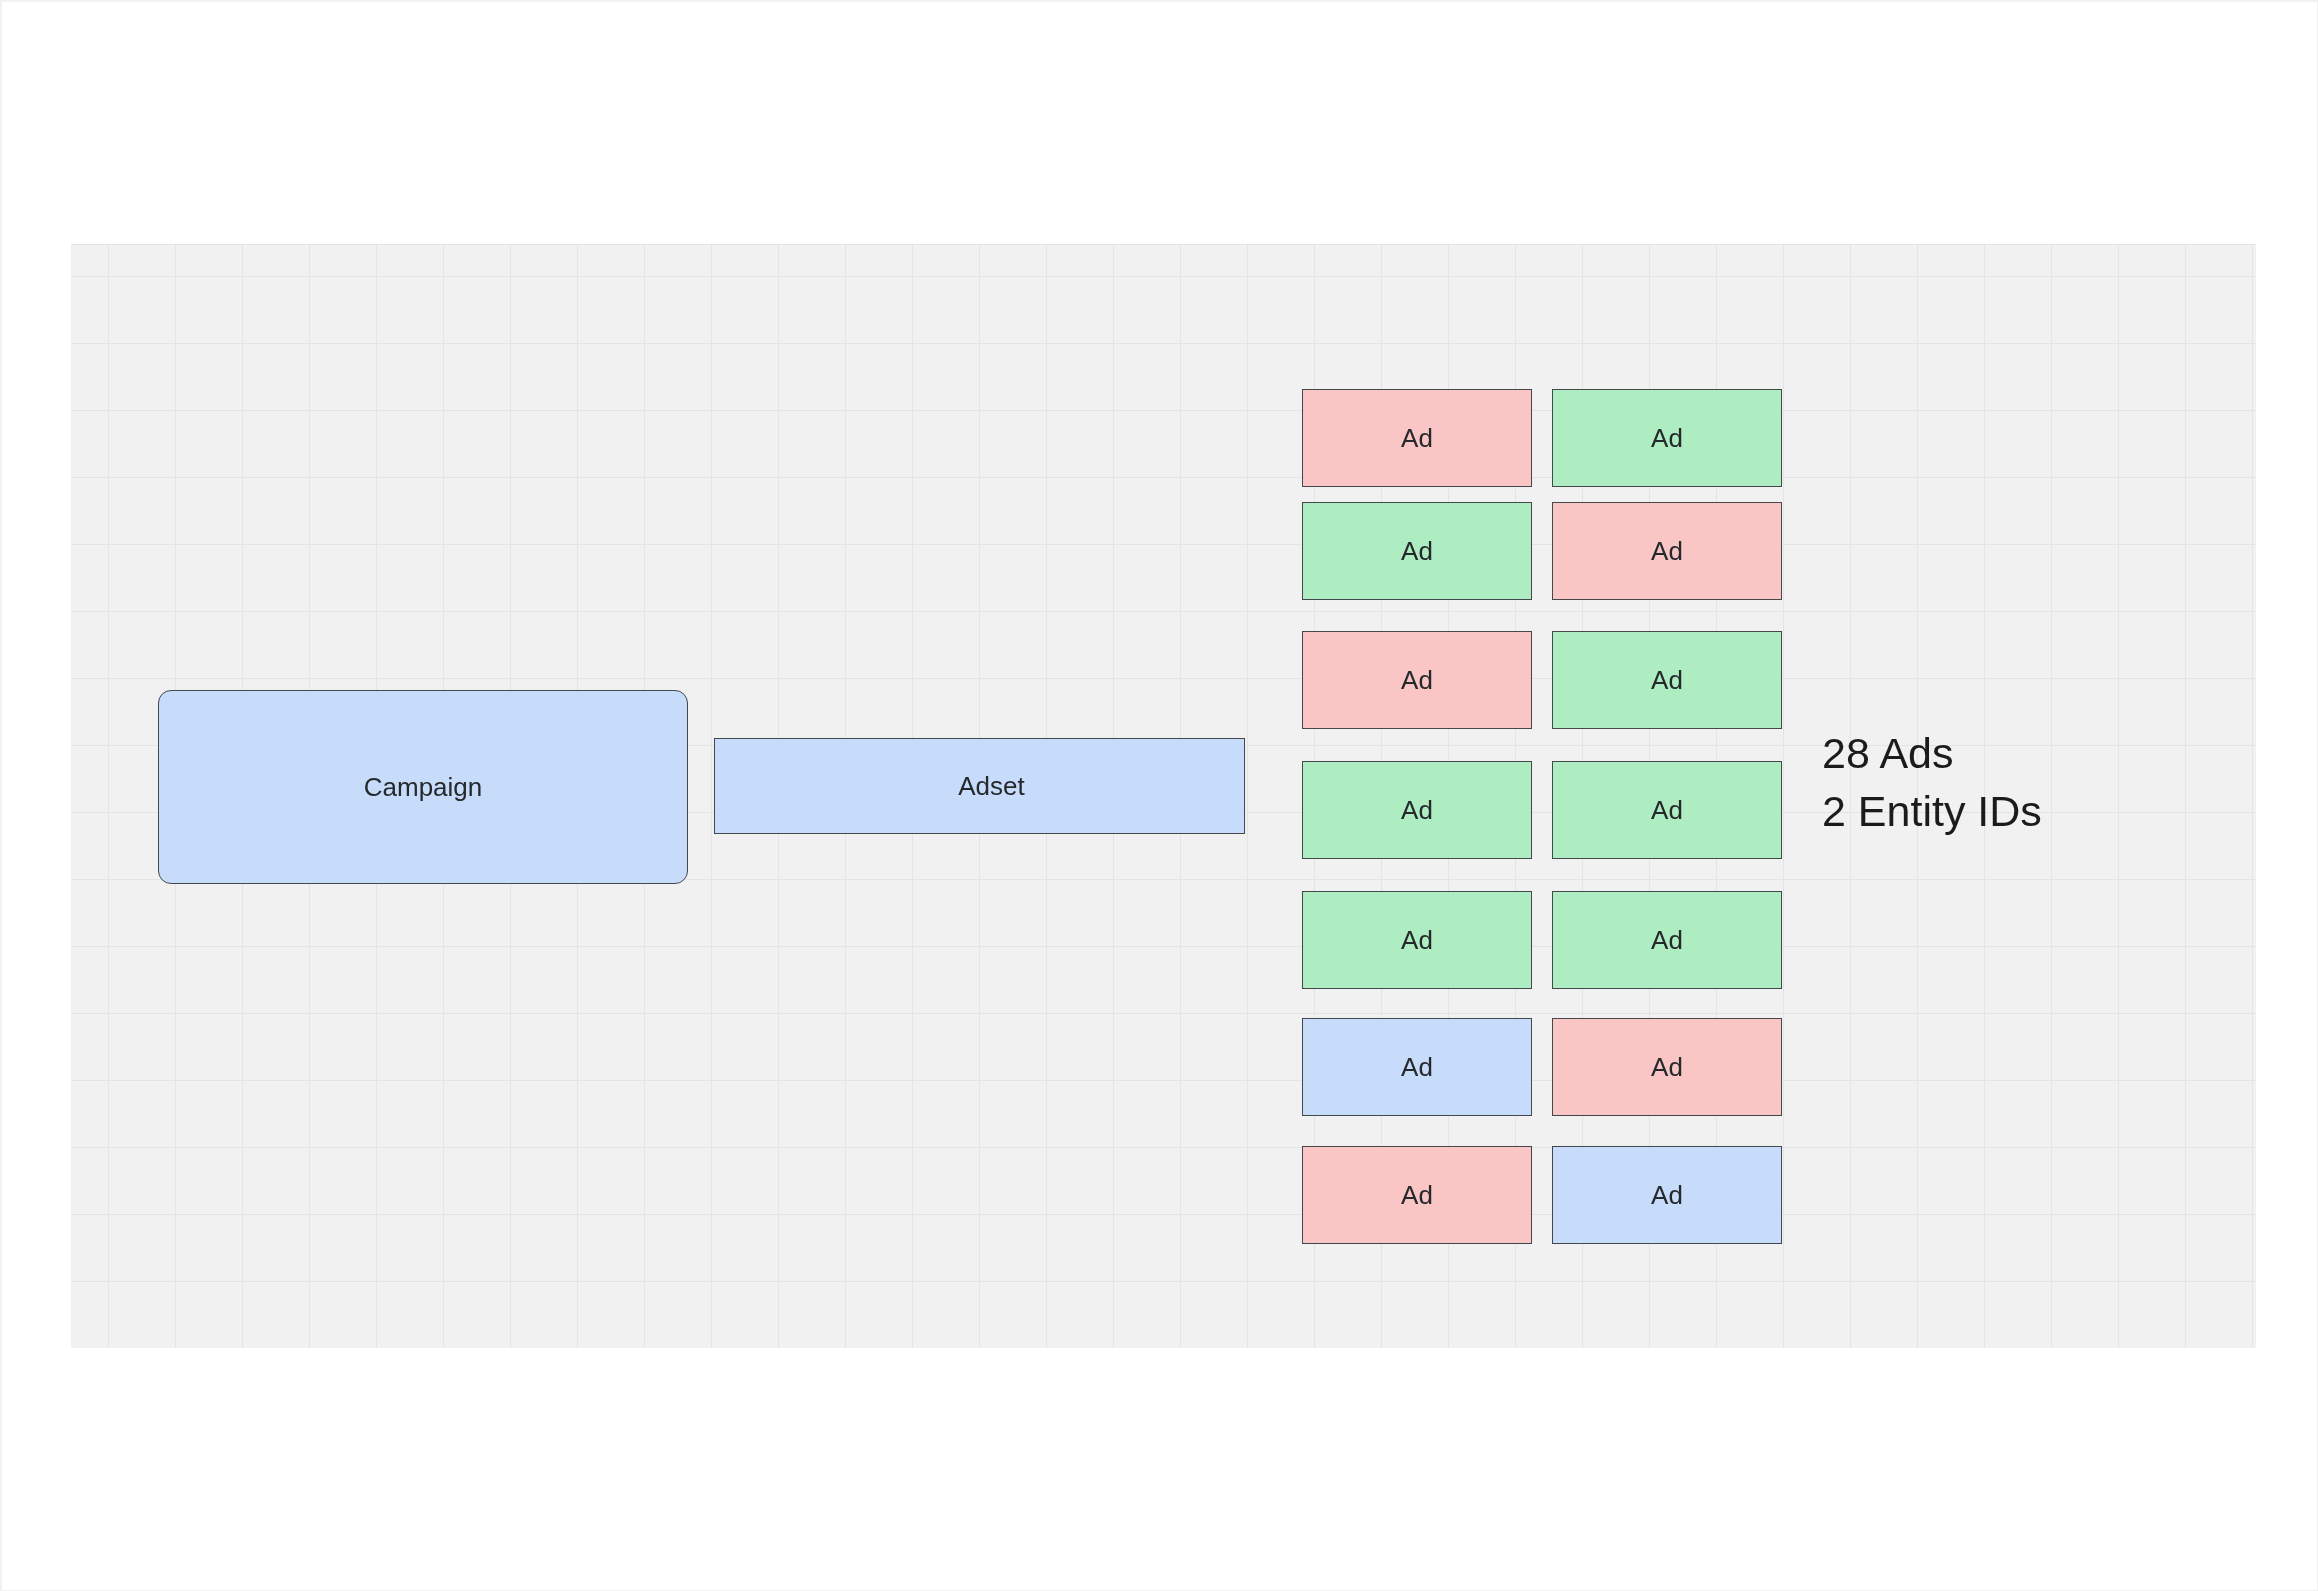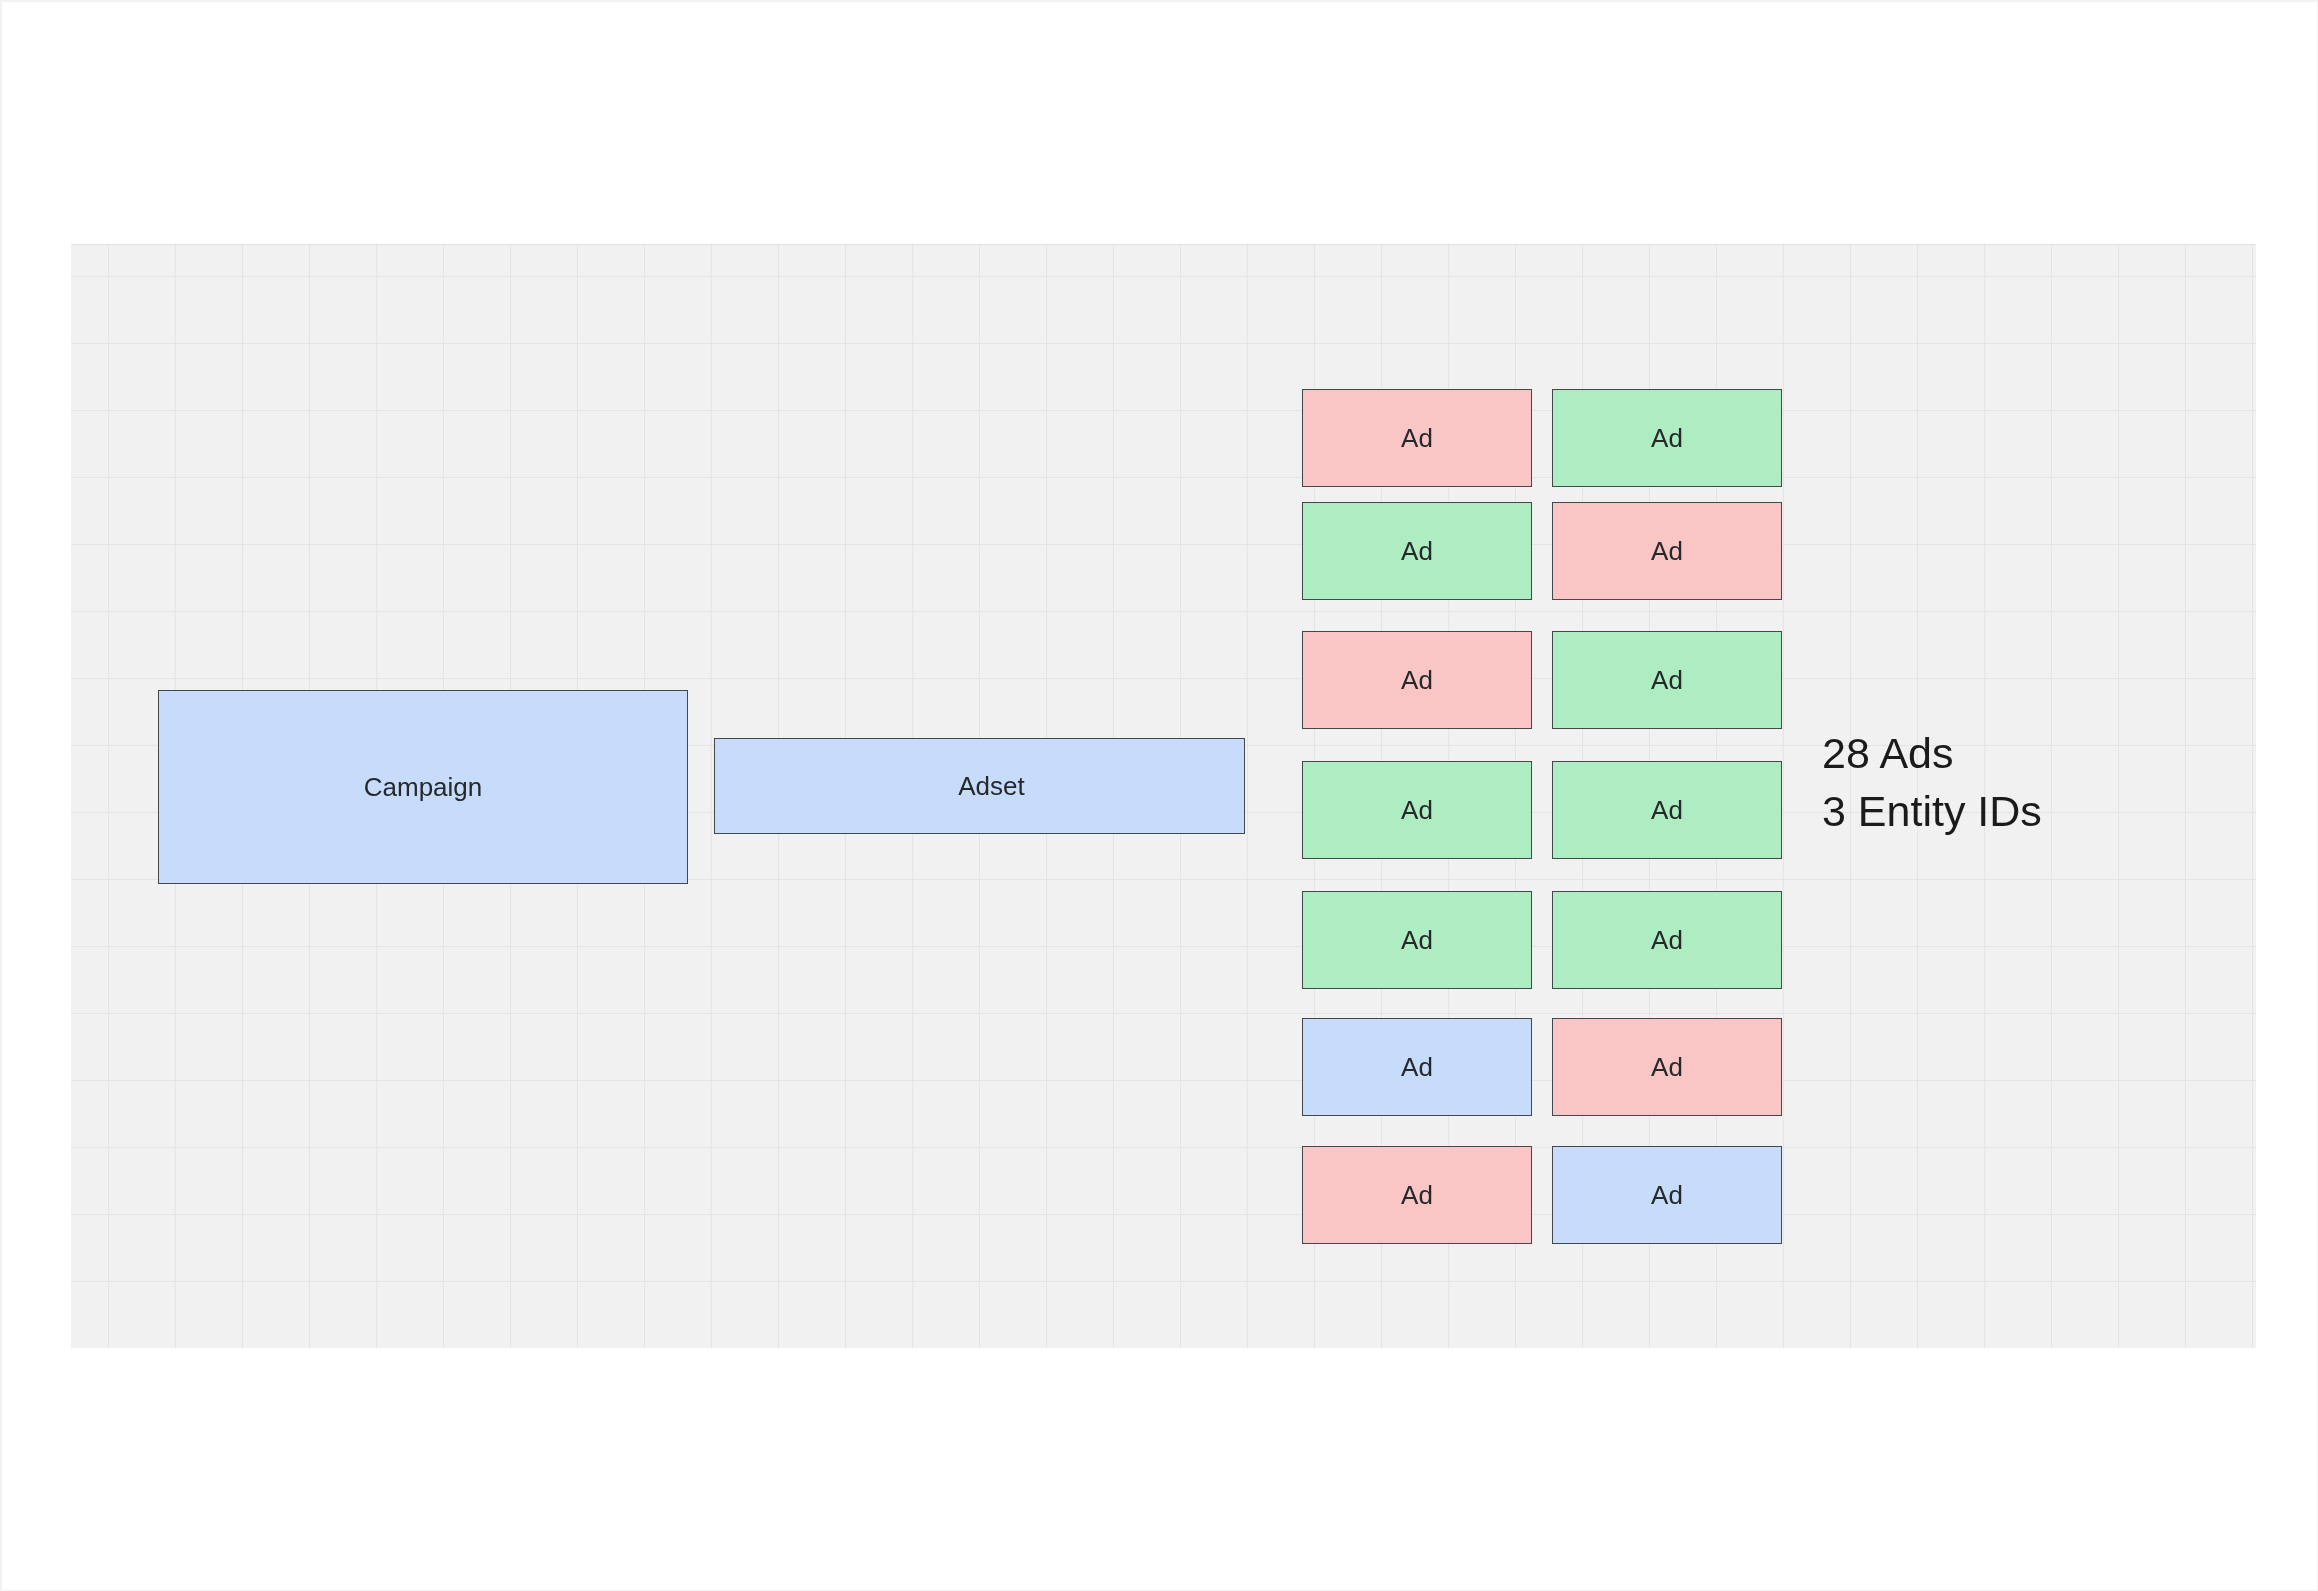--- a/index.html
+++ b/index.html
@@ -53,21 +53,21 @@
     font-weight: 400;
     line-height: 58px;
     white-space: nowrap;
   }
 </style>
 </head>
 <body>
 
 <div class="canvas">
 
-  <div class="node campaign" style="background-color: rgb(199, 220, 250);">
+  <div class="node campaign" style="background-color: rgb(199, 220, 250); border-radius: 13px;">
     <span>Campaign</span>
   </div>
 
   <div class="node adset" style="background-color: rgb(199, 220, 250); padding-left: 24px;">
     <span>Adset</span>
   </div>
 
   <div class="node ad c1 r1" style="background-color: rgb(249, 198, 197);">
       <span>Ad</span>
     </div>
@@ -112,17 +112,17 @@
 
   <div class="node ad c1 r7" style="background-color: rgb(249, 198, 197);">
       <span>Ad</span>
     </div>
   <div class="node ad c2 r7" style="background-color: rgb(199, 220, 250);">
       <span>Ad</span>
     </div>
 
   <div class="annotation">
     <div>28 Ads</div>
-    <div>3 Entity IDs</div>
+    <div>2 Entity IDs</div>
   </div>
 
 </div>
 
 
 </body></html>

